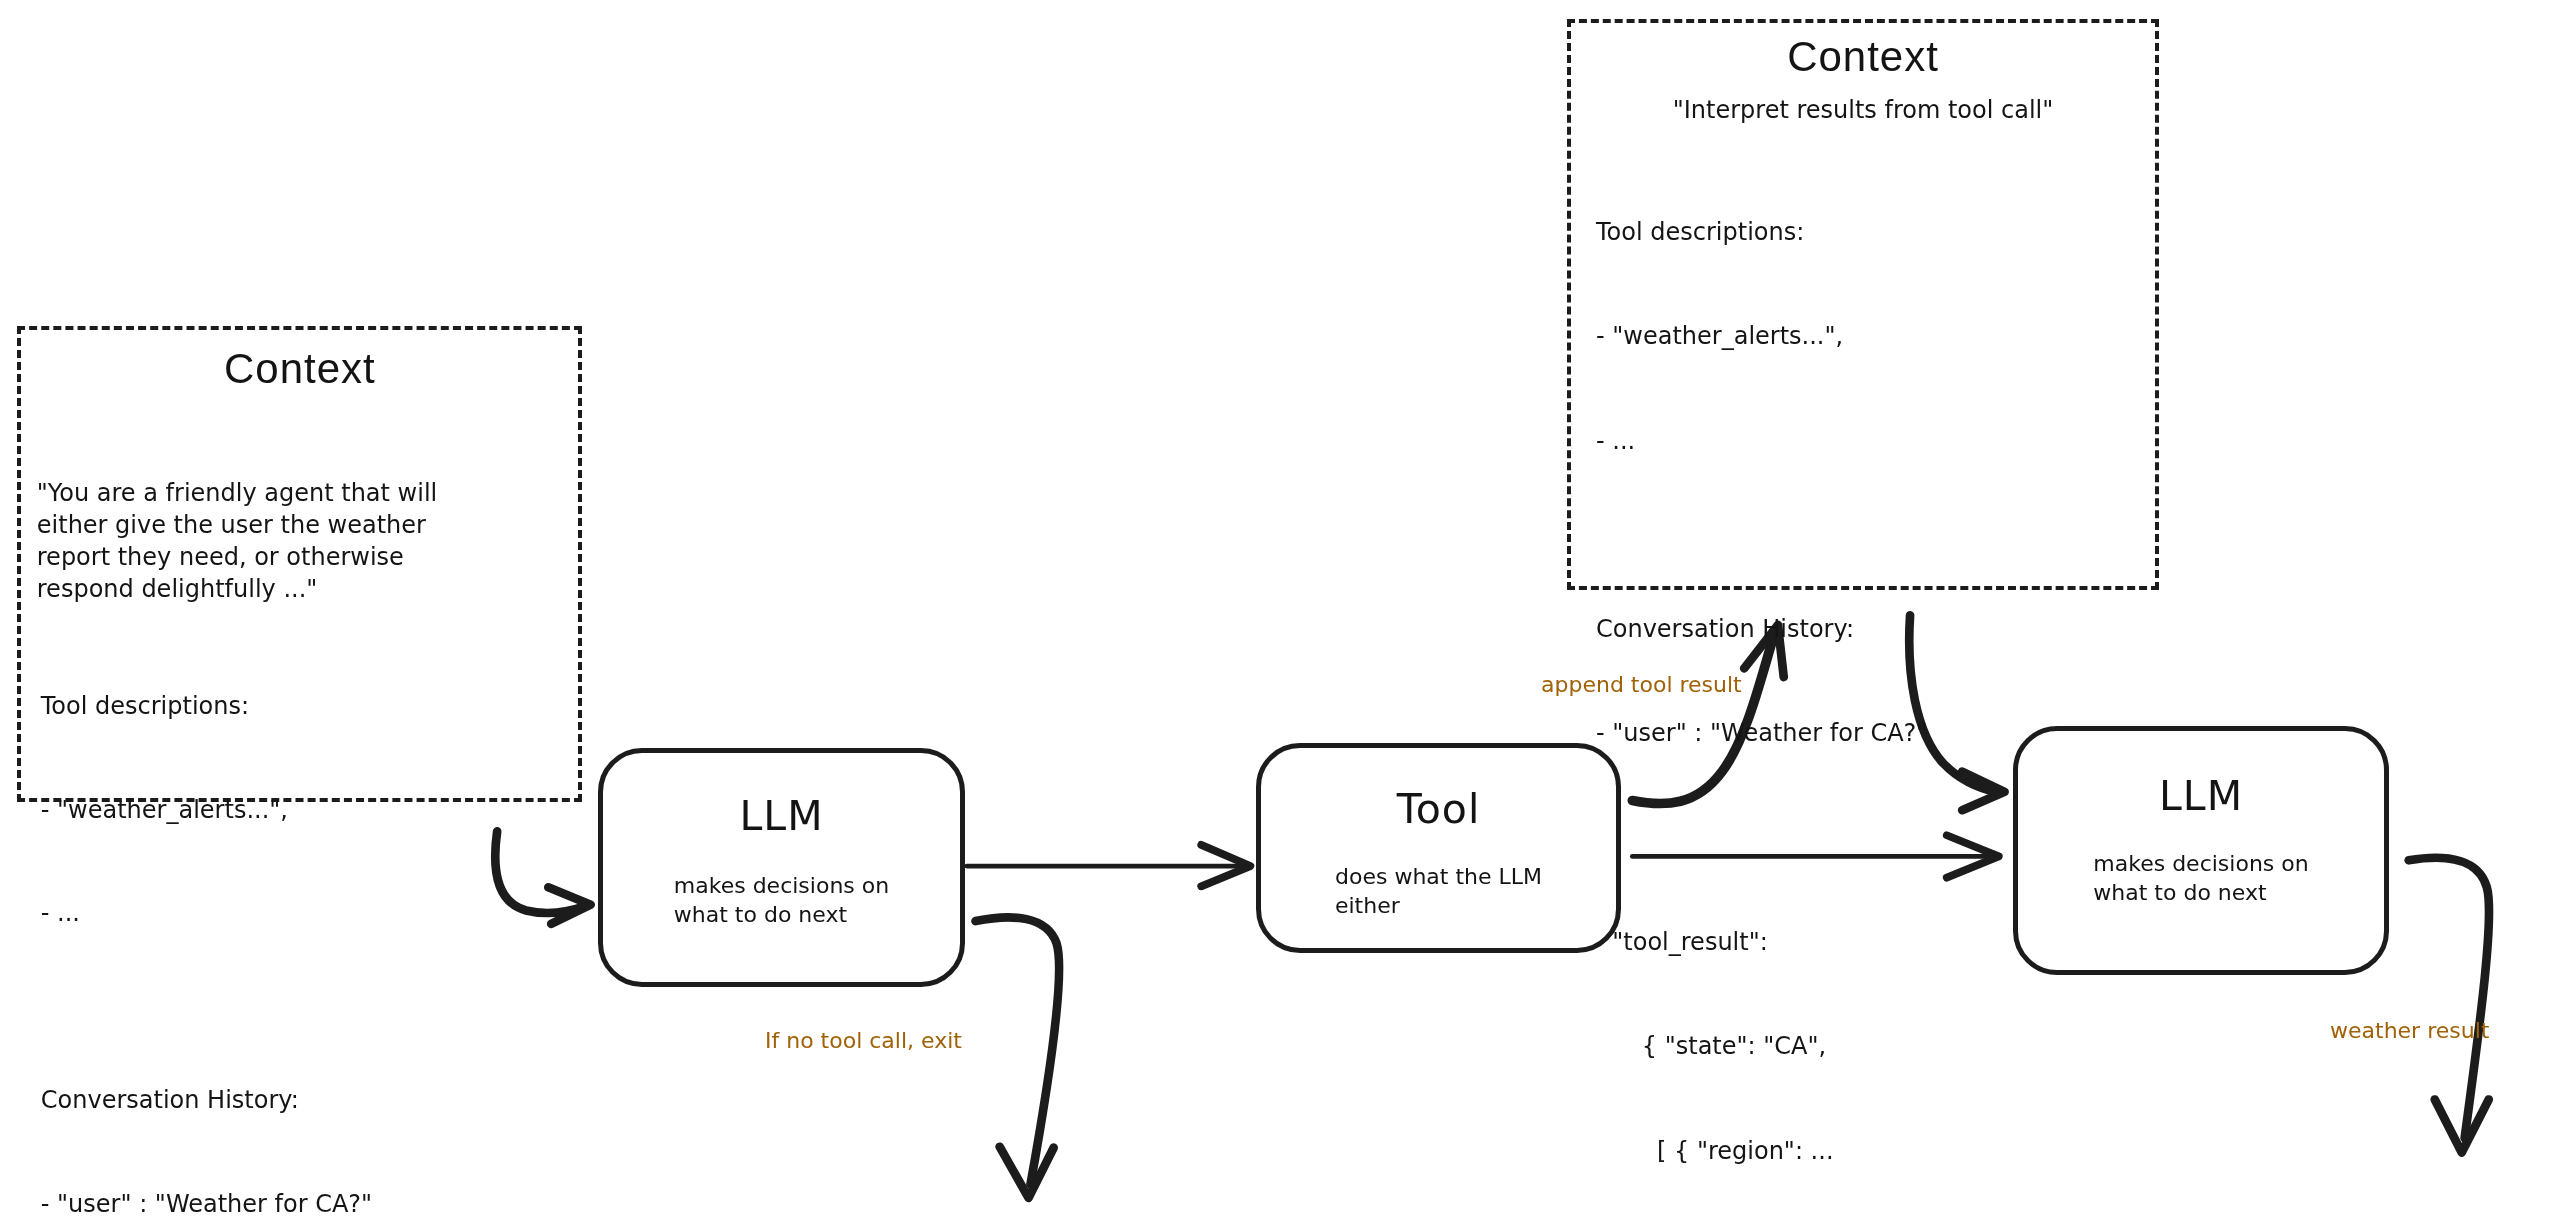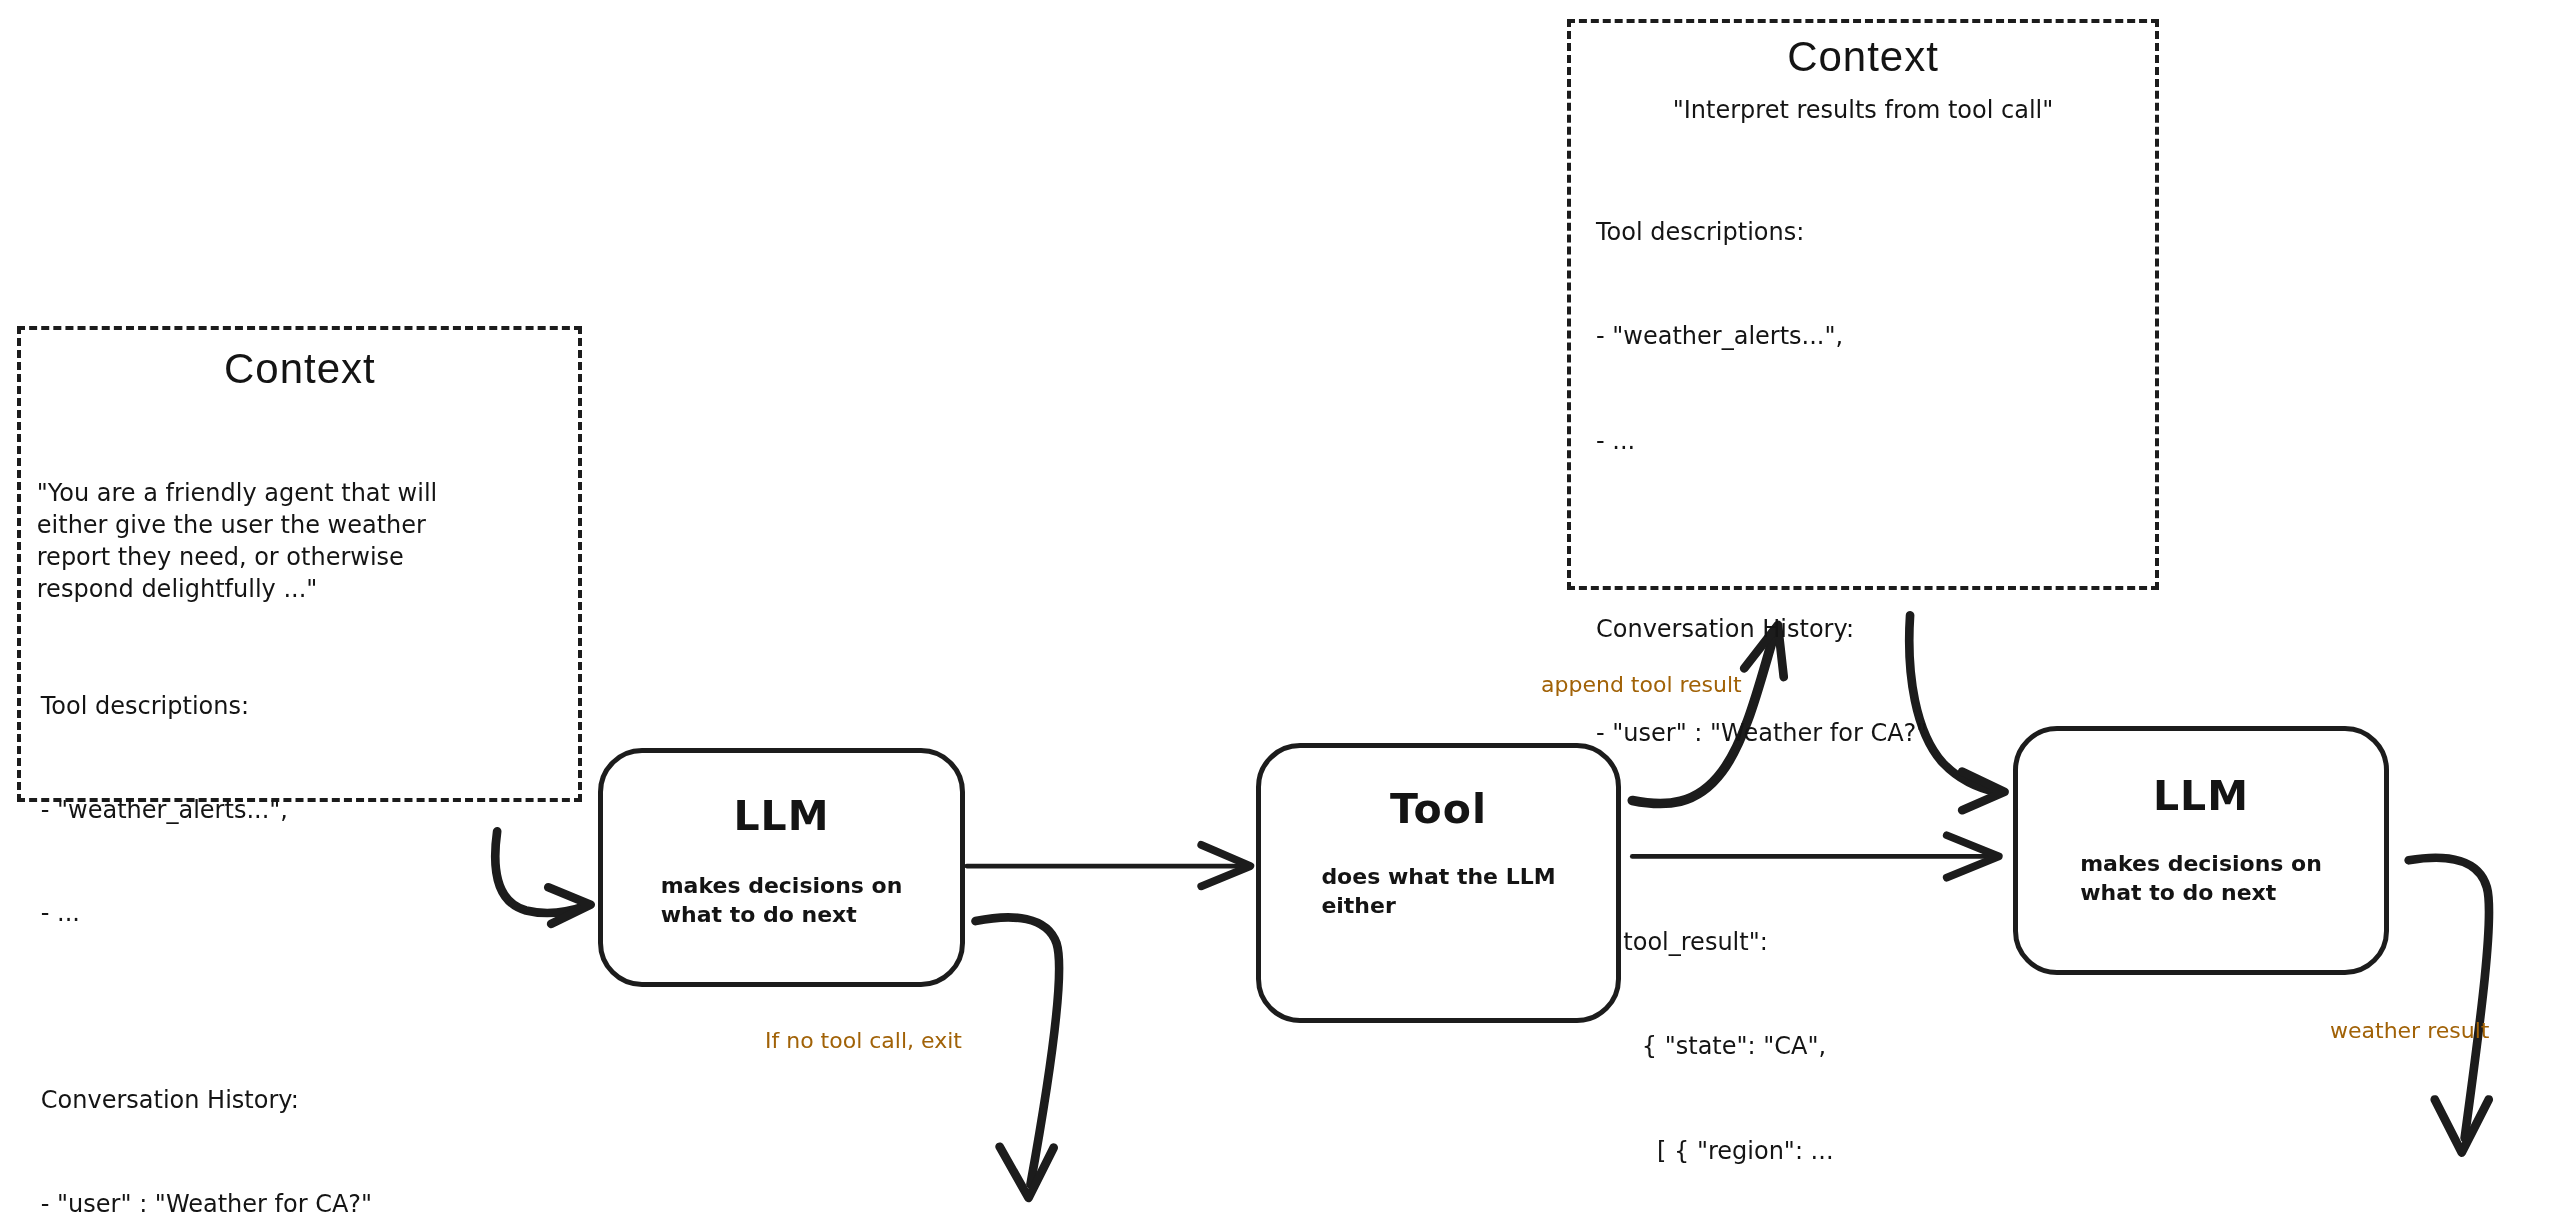--- a/index.html
+++ b/index.html
@@ -78,40 +78,39 @@
   
   .node-box {
     position: absolute;
     box-sizing: border-box;
     border: 5.8px solid #1c1c1c;
     border-radius: 44px;
     background: #ffffff;
     display: flex;
     flex-direction: column;
     align-items: center;
-    font-weight: bold;
   }
   .node-title {
     font-size: 41px;
     color: #141414;
     letter-spacing: 1px;
   }
   .node-sub {
     font-size: 22px;
     line-height: 1.32;
     color: #141414;
     text-align: left;
     white-space: pre-line;
   }
 
   #node-llm-1 { left: 598px;  top: 748px; width: 367px; height: 239px; }
   #node-llm-1 .node-title { margin-top: 39px; }
   #node-llm-1 .node-sub   { margin-top: 31px; }
 
-  #node-tool  { left: 1256px; top: 743px; width: 365px; height: 280px; }
+  #node-tool  { left: 1256px; top: 743px; width: 365px; height: 210px; }
   #node-tool .node-title { margin-top: 37px; }
   #node-tool .node-sub   { margin-top: 29px; }
 
   #node-llm-2 { left: 2013px; top: 726px; width: 376px; height: 249px; }
   #node-llm-2 .node-title { margin-top: 41px; }
   #node-llm-2 .node-sub   { margin-top: 29px; }
 
   
   .edge-label {
     position: absolute;

